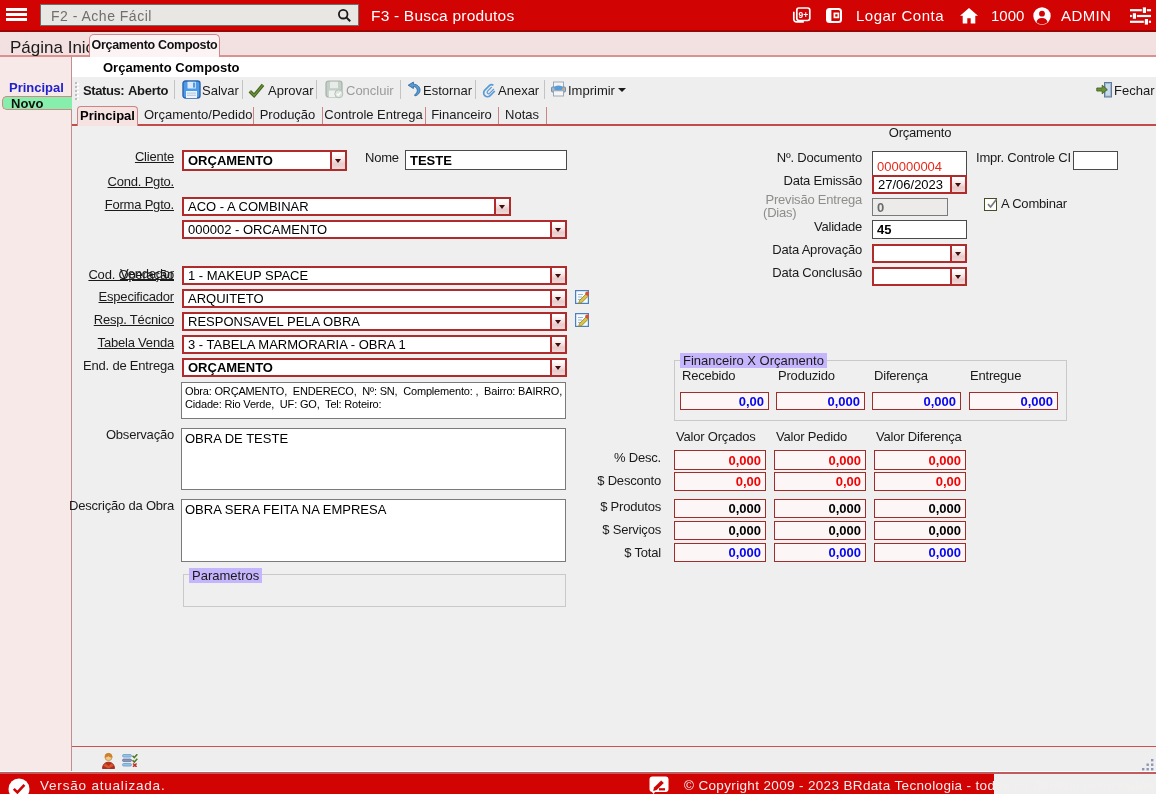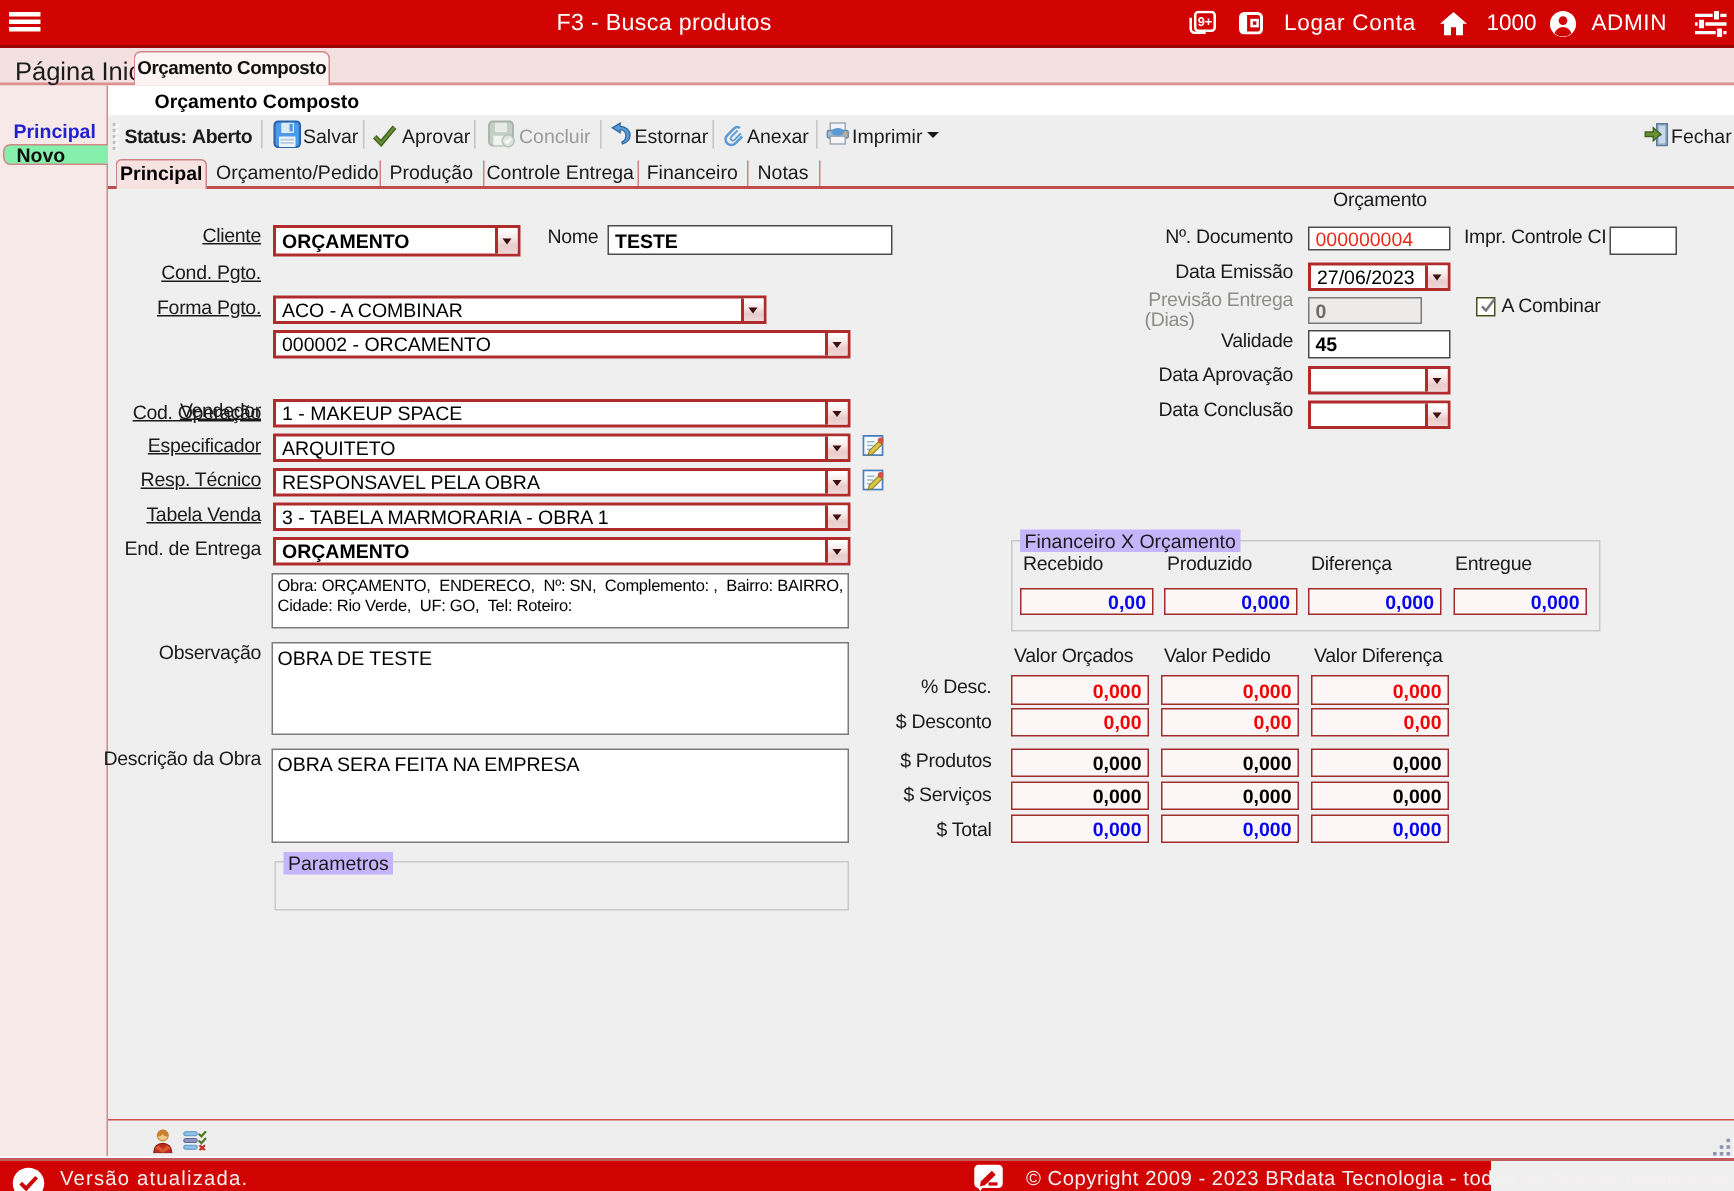--- a/index.html
+++ b/index.html
@@ -60,20 +60,27 @@
   .btxt{position:absolute;color:#F3EFEF;font-size:13.5px;white-space:nowrap;}
 </style>
 </head>
 <body>
 <div id="app">
 
   <div id="topbar">
     <div class="hbar" style="top:8px"></div>
     <div class="hbar" style="top:13px"></div>
     <div class="hbar" style="top:18px"></div>
+    <div id="searchbox">
+        <span>F2 - Ache Fácil</span>
+      <svg style="position:absolute;right:5px;top:2px" width="17" height="17" viewBox="0 0 17 17">
+          <circle cx="7.2" cy="7.2" r="4.3" fill="none" stroke="#1A1A1A" stroke-width="1.8"></circle>
+          <line x1="10.6" y1="10.6" x2="14.2" y2="14.2" stroke="#1A1A1A" stroke-width="2"></line>
+        </svg>
+    </div>
     <div class="wtxt" style="left:371px;top:7px;font-size:15.5px;letter-spacing:0.2px;">F3 - Busca produtos</div>
     <svg class="abs" style="left:792px;top:7px" width="19" height="17">
         <rect x="4.8" y="1" width="13" height="12.5" rx="2.2" fill="none" stroke="#fff" stroke-width="1.7"></rect>
         <path d="M1.8 4.8 v7.4 a2.6 2.6 0 0 0 2.6 2.6 h7.4" fill="none" stroke="#fff" stroke-width="1.7"></path>
         <text x="11.3" y="10.6" font-size="8.5" font-weight="bold" fill="#fff" text-anchor="middle" font-family="Liberation Sans, sans-serif">9+</text>
       </svg>
     <svg class="abs" style="left:826px;top:8px" width="16" height="15">
         <rect x="1" y="1" width="14" height="13" rx="2.5" fill="none" stroke="#fff" stroke-width="2"></rect>
         <path d="M2.8 1 h2.6 v13 h-2.6 a2 2 0 0 1-2-2 v-9 a2 2 0 0 1 2-2z" fill="#fff"></path>
         <rect x="8.4" y="5.4" width="4" height="4" fill="none" stroke="#fff" stroke-width="1.7"></rect>
@@ -226,21 +233,21 @@
     <div class="lbl lblu" style="right:982px;top:209px;">Tabela Venda</div>
     <div class="lbl" style="right:982px;top:232px;">End. de Entrega</div>
     <div class="lbl" style="right:982px;top:301px;">Observação</div>
     <div class="lbl" style="right:982px;top:372px;">Descrição da Obra</div>
 
     <div class="combo" style="left:110px;top:24px;width:165px;height:21px;">
         <div class="ctx" style="font-weight:bold;">ORÇAMENTO</div>
         <div class="cbtn"></div>
       </div>
     <div class="lbl" style="left:293px;top:24px;">Nome</div>
-    <div class="inp" style="left:333px;top:24px;width:190px;height:20px;">
+    <div class="inp" style="left:333px;top:24px;width:162px;height:20px;">
         <div class="itx" style="font-weight:bold;">TESTE</div>
       </div>
     <div class="combo" style="left:110px;top:71px;width:329px;height:19px;">
         <div class="ctx">ACO - A COMBINAR</div>
         <div class="cbtn"></div>
       </div>
     <div class="combo" style="left:110px;top:94px;width:385px;height:19px;">
         <div class="ctx">000002 - ORCAMENTO</div>
         <div class="cbtn"></div>
       </div>
@@ -290,21 +297,21 @@
 
     <div class="lbl" style="left:778px;top:-1px;width:140px;text-align:center;">Orçamento</div>
     <div class="lbl" style="right:294px;top:24px;">Nº. Documento</div>
     <div class="lbl" style="right:294px;top:47px;">Data Emissão</div>
     <div class="lbl" style="right:294px;top:66px;color:#8D8D89;">Previsão Entrega</div>
     <div class="lbl" style="left:691px;top:79px;color:#8D8D89;">(Dias)</div>
     <div class="lbl" style="right:294px;top:93px;">Validade</div>
     <div class="lbl" style="right:294px;top:116px;">Data Aprovação</div>
     <div class="lbl" style="right:294px;top:139px;">Data Conclusão</div>
 
-    <div class="inp" style="left:800px;top:25px;width:95px;height:16px;">
+    <div class="inp" style="left:800px;top:25px;width:95px;height:30px;">
         <div class="itx" style="color:#E8291A;">000000004</div>
       </div>
     <div class="combo" style="left:800px;top:49px;width:95px;height:19px;">
         <div class="ctx">27/06/2023</div>
         <div class="cbtn"></div>
       </div>
     <div class="inp" style="left:800px;top:72px;width:76px;height:18px;border-color:#7A7A7A;background:#ECEBEA;">
         <div class="itx" style="color:#6B6B6B;font-weight:bold;">0</div>
       </div>
     <div class="inp" style="left:800px;top:94px;width:95px;height:19px;">

